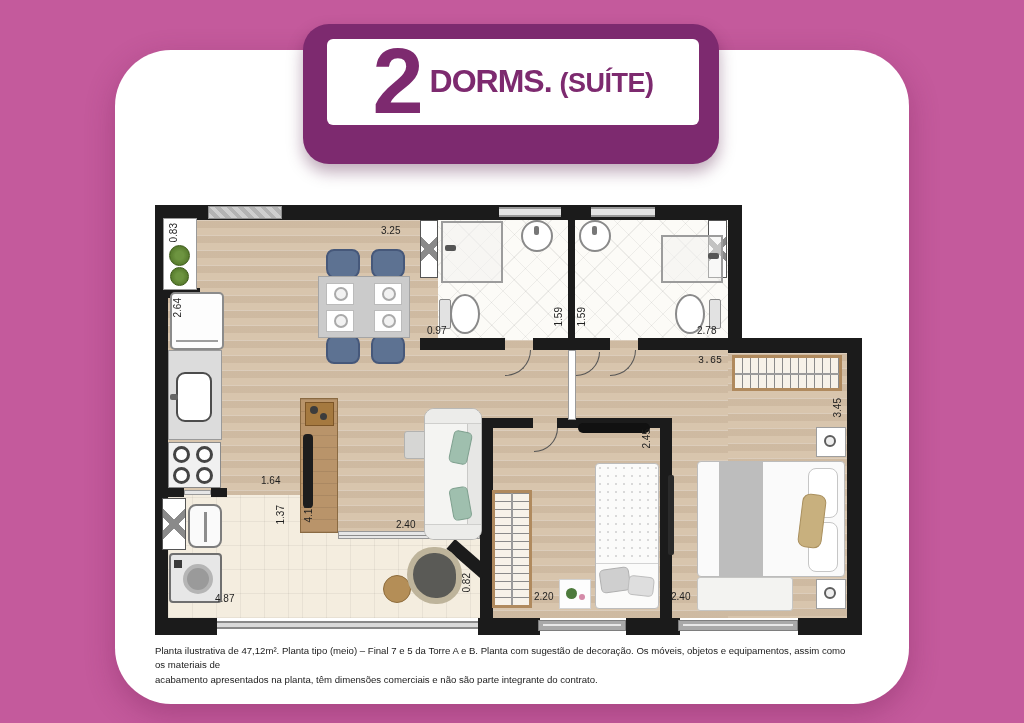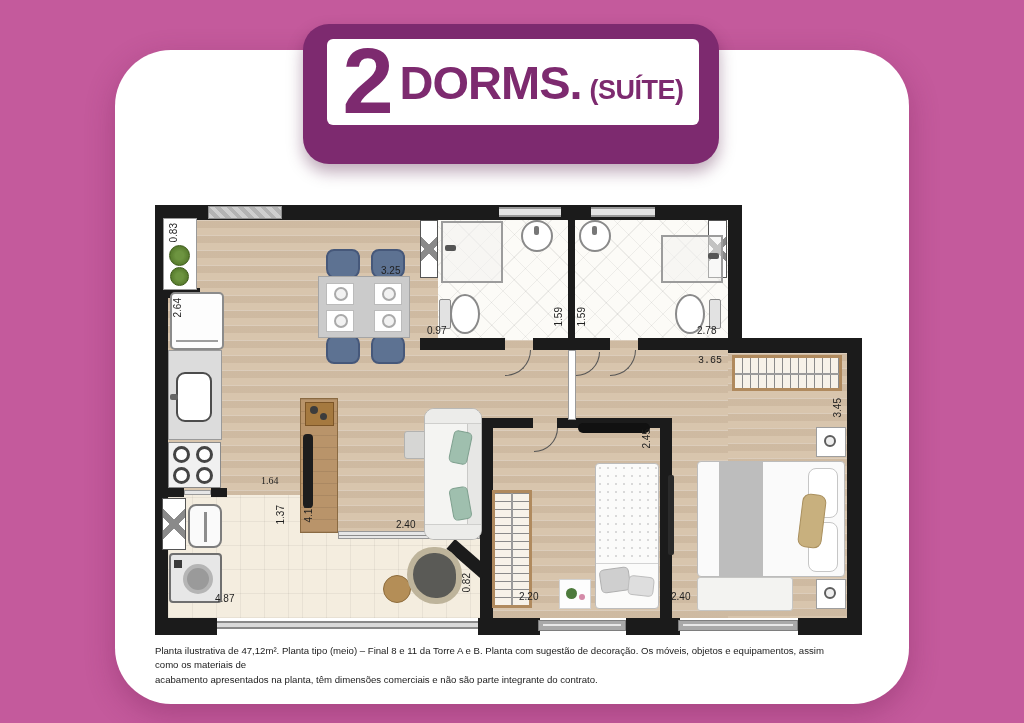--- a/index.html
+++ b/index.html
@@ -9,21 +9,21 @@
   .card{position:absolute;left:115px;top:50px;width:794px;height:654px;background:#ffffff;
         border-radius:56px;box-shadow:0 10px 30px rgba(100,20,70,.30);}
   
   .badge{position:absolute;left:303px;top:24px;width:416px;height:140px;background:#7d2a6f;
          border-radius:26px;box-shadow:0 8px 16px rgba(70,10,55,.35);z-index:5;}
   .badge-inner{position:absolute;left:24px;top:15px;right:20px;height:86px;background:#ffffff;
          border-radius:6px;display:flex;align-items:center;justify-content:center;gap:10px;padding:0 8px;}
   .big2{font-size:92px;font-weight:bold;color:#7d2a6f;line-height:.78;letter-spacing:-4px;}
   .titles{display:flex;flex-direction:column;justify-content:center;color:#7d2a6f;}
   .t1{display:flex;align-items:baseline;gap:8px;}
-  .dorms{font-size:47px;font-weight:bold;letter-spacing:-1px;line-height:1;}
+  .dorms{font-size:32px;font-weight:bold;letter-spacing:-1px;line-height:1;}
   .sfx{font-size:27px;font-weight:bold;letter-spacing:-.5px;}
   .t2{font-size:25.5px;font-weight:bold;letter-spacing:-.5px;margin-top:2px;line-height:1;}
   .badge-sub{position:absolute;left:0;right:0;top:108px;text-align:center;color:#ffffff;
          font-size:24px;font-weight:bold;letter-spacing:-.5px;}
   
   .plan{position:absolute;left:155px;top:205px;width:707px;height:430px;z-index:2;}
   .w{position:absolute;background:#1b1b1b;}
   .wood{position:absolute;background-color:#d8c5ad;
         background-image:repeating-linear-gradient(180deg, rgba(255,255,255,.28) 0 1px, transparent 1px 15px),
                          repeating-linear-gradient(180deg, rgba(120,88,58,.10) 0 8px, transparent 8px 15px);}
@@ -232,33 +232,33 @@
       <span style="position:absolute;left:6px;top:8px;width:11px;height:11px;border-radius:50%;background:#4d7a3c;"></span>
       <span style="position:absolute;left:19px;top:14px;width:6px;height:6px;border-radius:50%;background:#d48aa8;"></span>
     </div>
     <div class="furn" style="left:513px;top:270px;width:6px;height:80px;background:#2a2a2a;border-radius:2px;"></div>
 
     <div class="winf" style="left:383px;top:415px;width:88px;height:11px;"></div>
     <div class="winf" style="left:523px;top:415px;width:120px;height:11px;"></div>
 
     <div class="vlabel" style="left:13px;top:18px;">0.83</div>
     <div class="vlabel" style="left:17px;top:93px;">2.64</div>
-    <div class="label" style="left:226px;top:20px;margin-top:40px;">3.25</div>
+    <div class="label" style="left:226px;top:20px;">3.25</div>
     <div class="label" style="left:272px;top:120px;">0.97</div>
     <div class="vlabel" style="left:398px;top:102px;">1.59</div>
     <div class="vlabel" style="left:421px;top:102px;">1.59</div>
     <div class="label" style="left:542px;top:120px;">2.78</div>
     <div class="label" style="left:543px;top:150px;font-family:Liberation Mono, monospace;">3.65</div>
     <div class="vlabel" style="left:677px;top:193px;">3.45</div>
-    <div class="label" style="left:106px;top:270px;font-family:Liberation Serif, serif;">1.64</div>
+    <div class="label" style="left:106px;top:270px;">1.64</div>
     <div class="vlabel" style="left:120px;top:300px;">1.37</div>
     <div class="vlabel" style="left:148px;top:298px;">4.15</div>
     <div class="label" style="left:241px;top:314px;">2.40</div>
     <div class="vlabel" style="left:486px;top:224px;">2.45</div>
-    <div class="label" style="left:364px;top:386px;">2.20</div>
+    <div class="label" style="left:379px;top:386px;">2.20</div>
     <div class="label" style="left:516px;top:386px;">2.40</div>
     <div class="label" style="left:60px;top:388px;">4.87</div>
     <div class="vlabel" style="left:306px;top:368px;">0.82</div>
   </div>
 
-  <div class="footer">Planta ilustrativa de 47,12m². Planta tipo (meio) – Final 8 e 11 da Torre A e B. Planta com sugestão de decoração. Os móveis, objetos e equipamentos, assim como os materiais de
+  <div class="footer">Planta ilustrativa de 47,12m². Planta tipo (meio) – Final 7 e 5 da Torre A e B. Planta com sugestão de decoração. Os móveis, objetos e equipamentos, assim como os materiais de
 acabamento apresentados na planta, têm dimensões comerciais e não são parte integrante do contrato.</div>
 </div>
 
 </body></html>

